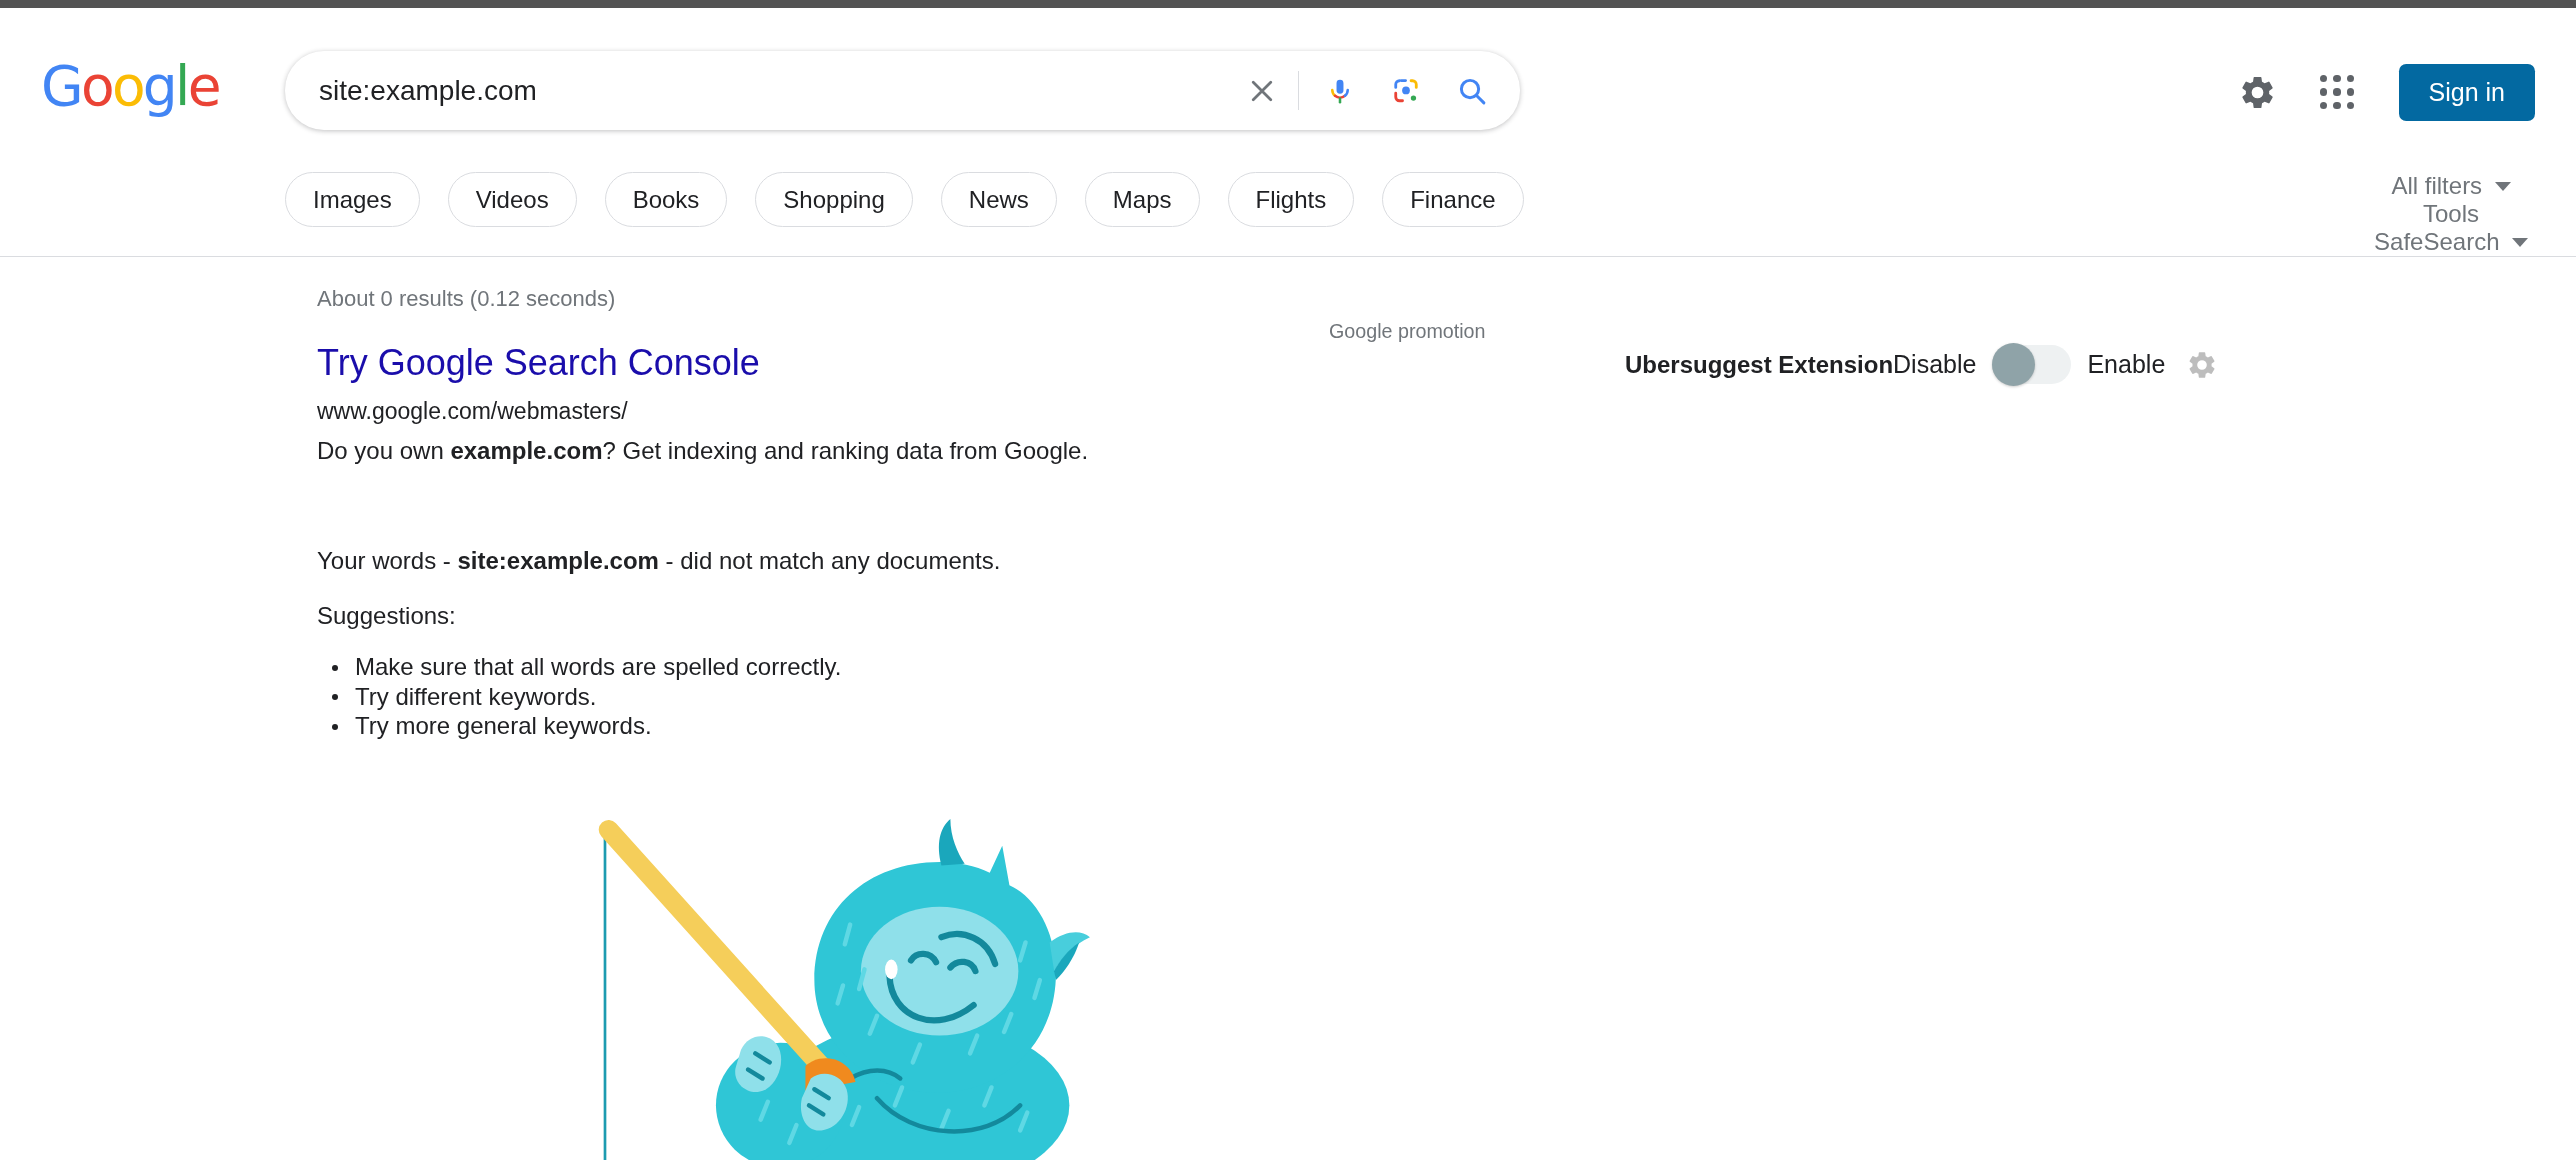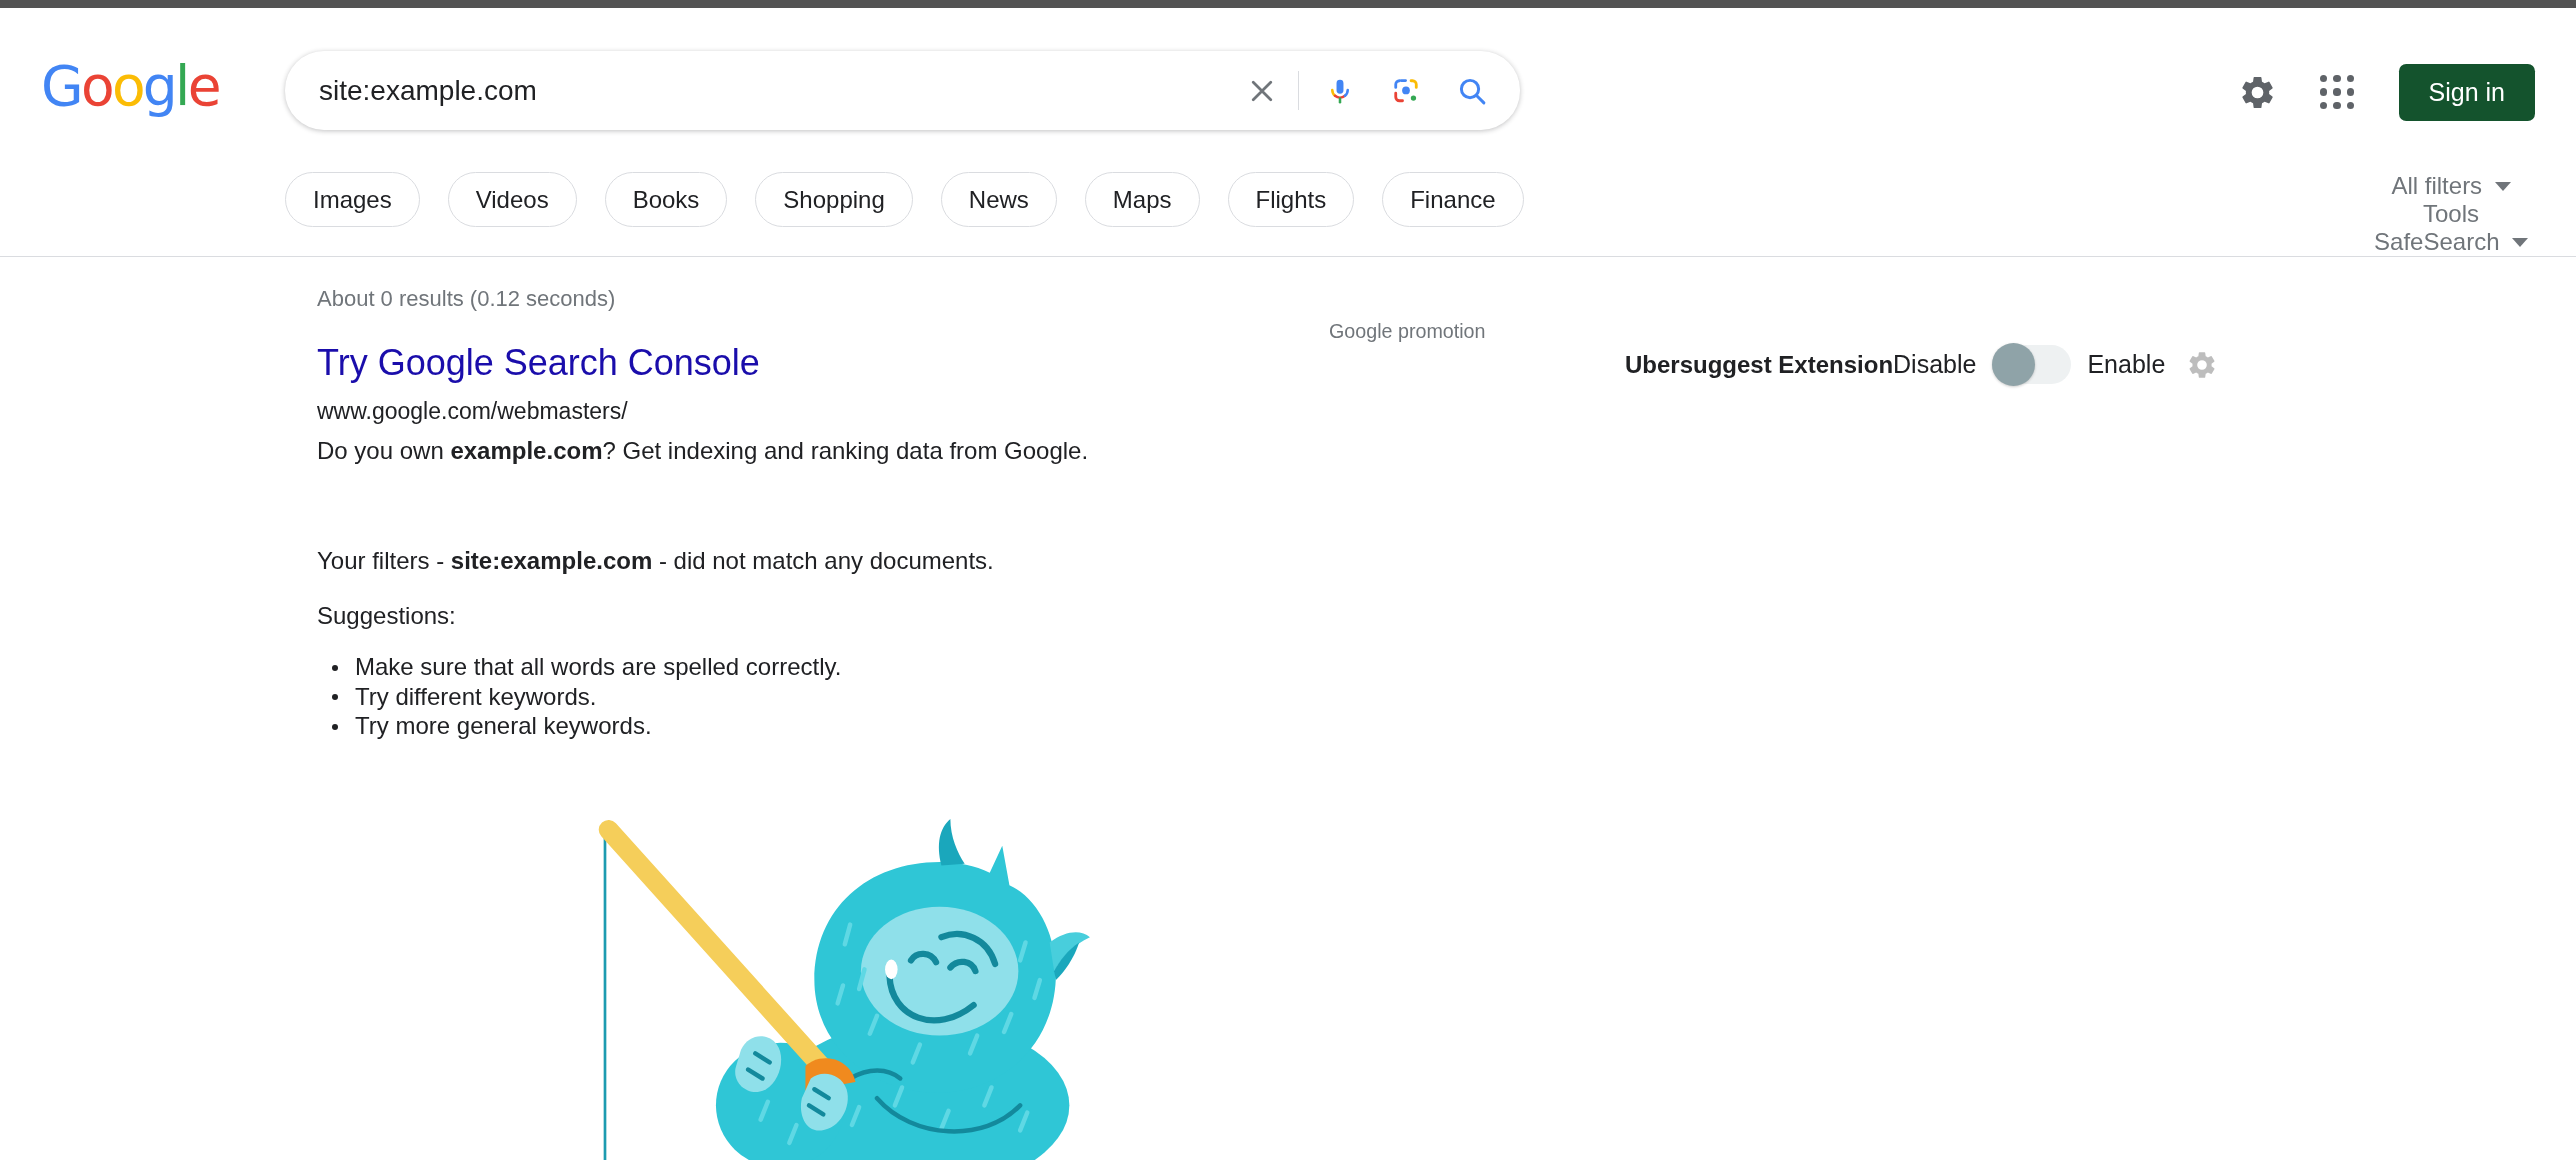--- a/index.html
+++ b/index.html
@@ -111,21 +111,21 @@
     display: grid;
     grid-template-columns: repeat(3, 7.2px);
     grid-template-rows: repeat(3, 7.2px);
     gap: 6.3px;
   }
   .apps-grid i {
     display: block; width: 7.2px; height: 7.2px;
     background: #5f6368; border-radius: 50%;
   }
   .signin-btn {
-    background: #14532d;
+    background: #0369a1;
     color: #ffffff;
     border: none;
     border-radius: 7.2px;
     font-size: 25px;
     font-family: "Liberation Sans", sans-serif;
     padding: 4px 30px;
     height: 57px;
     cursor: pointer;
     margin-right: 41px;
     white-space: nowrap;
@@ -419,21 +419,21 @@
     <svg width="32" height="32" viewBox="0 0 24 24">
       <path fill="#bdbdbd" d="M19.14 12.94a7.07 7.07 0 0 0 .06-.94 7.07 7.07 0 0 0-.06-.94l2.03-1.58a.49.49 0 0 0 .12-.61l-1.92-3.32a.49.49 0 0 0-.59-.22l-2.39.96a7.03 7.03 0 0 0-1.62-.94l-.36-2.54a.48.48 0 0 0-.48-.41h-3.84a.48.48 0 0 0-.48.41l-.36 2.54c-.59.24-1.13.56-1.62.94l-2.39-.96a.49.49 0 0 0-.59.22L2.74 8.87a.49.49 0 0 0 .12.61l2.03 1.58a7.2 7.2 0 0 0 0 1.88l-2.03 1.58a.49.49 0 0 0-.12.61l1.92 3.32c.12.22.37.3.59.22l2.39-.96c.5.38 1.03.7 1.62.94l.36 2.54c.04.24.24.41.48.41h3.84c.24 0 .44-.17.48-.41l.36-2.54c.59-.24 1.13-.56 1.62-.94l2.39.96c.22.08.47 0 .59-.22l1.92-3.32a.49.49 0 0 0-.12-.61l-2.03-1.58zM12 15.6A3.6 3.6 0 1 1 12 8.4a3.6 3.6 0 0 1 0 7.2z"></path>
     </svg>
   </div>
 </div>
 
 <a class="res-title" href="#">Try Google Search Console</a>
 <div class="res-url">www.google.com/webmasters/</div>
 <div class="res-desc"><span>Do you own </span><b>example.com</b><span>? Get indexing and ranking data from Google.</span></div>
 
-<div class="nomatch"><span>Your filters - </span><b>site:example.com</b><span> - did not match any documents.</span></div>
+<div class="nomatch"><span>Your words - </span><b>site:example.com</b><span> - did not match any documents.</span></div>
 
 <div class="sugg-label">Suggestions:</div>
 <ul class="sugg-list">
   <li>Make sure that all words are spelled correctly.</li>
   <li>Try different keywords.</li>
   <li>Try more general keywords.</li>
 </ul>
 
 <div class="illustration">
   <svg width="680" height="350" viewBox="0 0 760 391">

